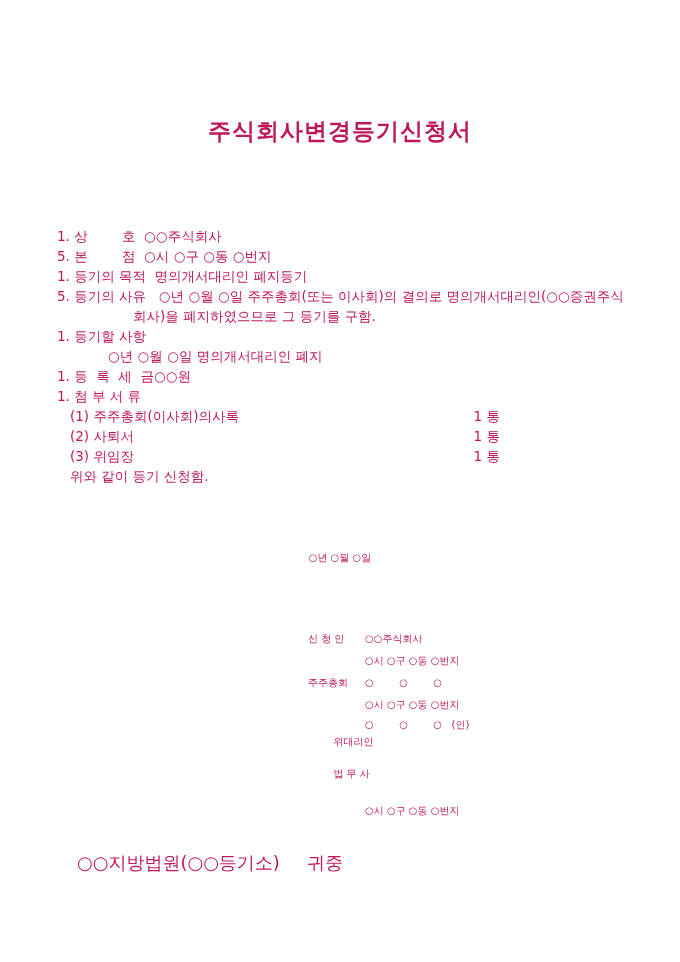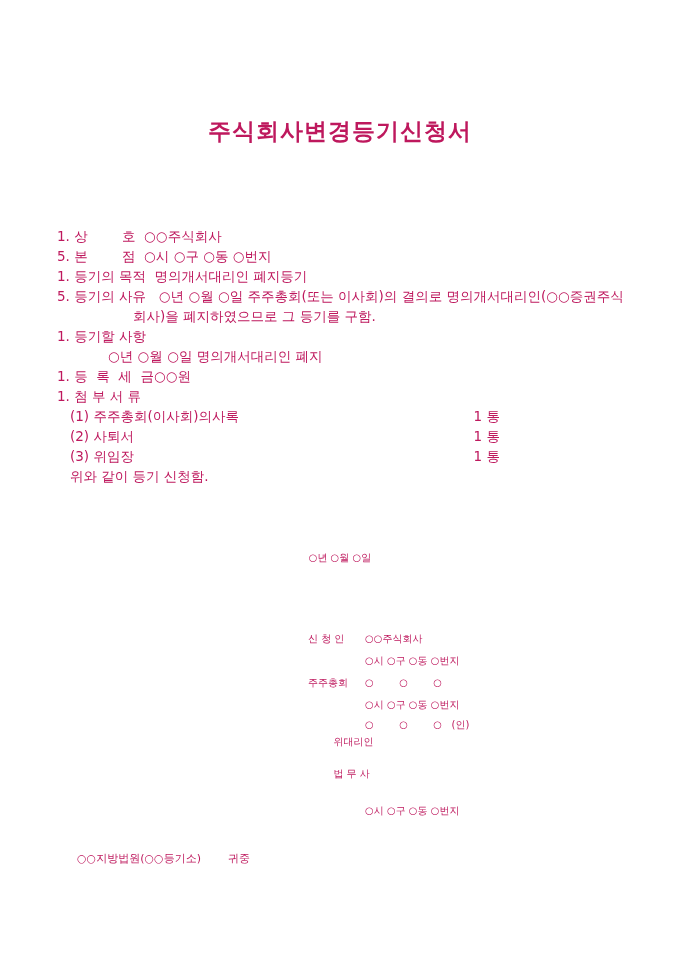--- a/index.html
+++ b/index.html
@@ -85,21 +85,21 @@
   }
   .agent-label {
     width: 57px;
     line-height: 16px;
     white-space: pre;
   }
   .footer-line {
     position: absolute;
     left: 77px;
     top: 851px;
-    font-size: 11px;
+    font-size: 18px;
     display: flex;
     white-space: pre;
   }
   .footer-recipient { margin-left: 27px; }
 </style>
 </head>
 <body>
 
 <div class="page">
 

